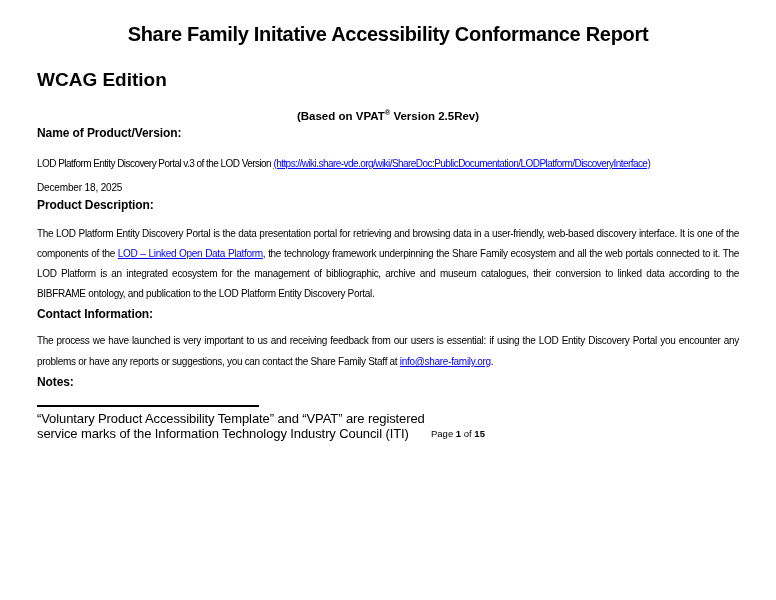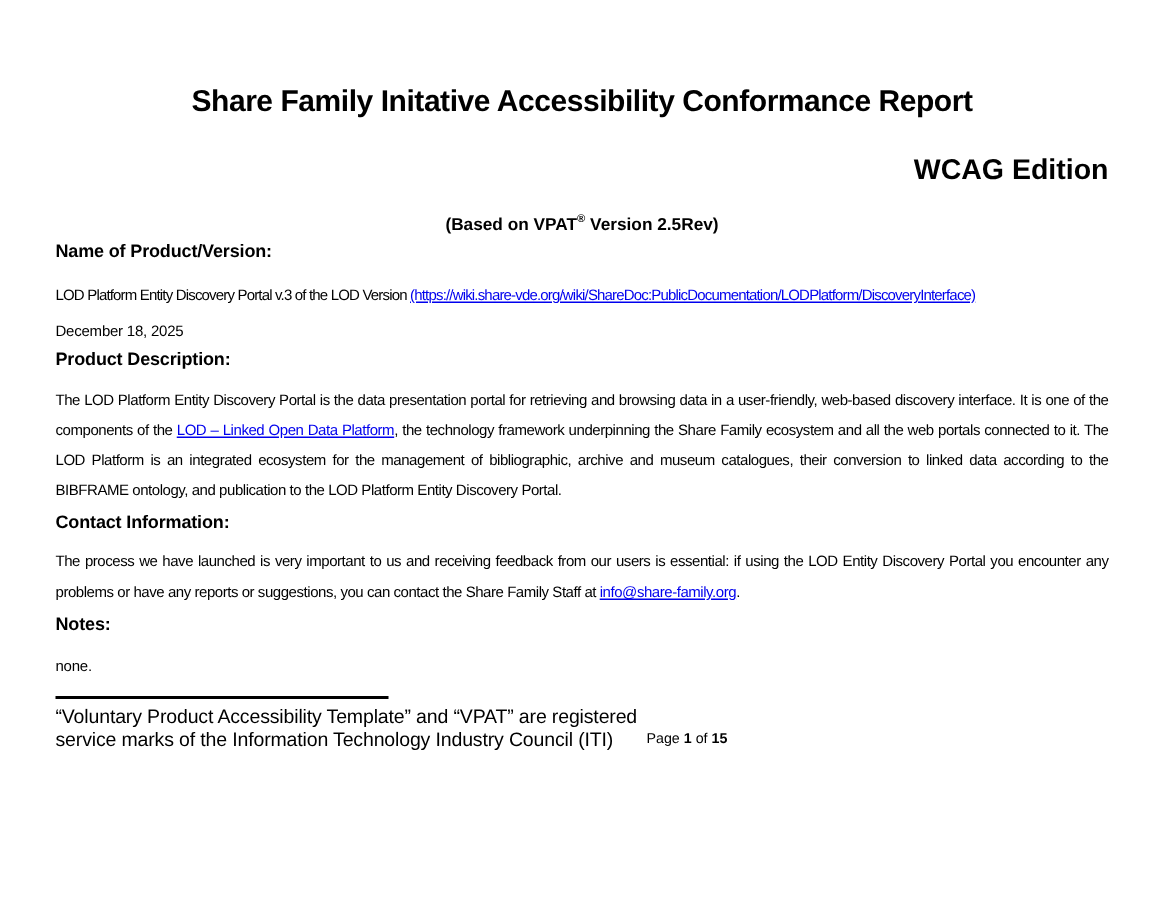--- a/index.html
+++ b/index.html
@@ -4,33 +4,33 @@
 <style>
   html, body { margin: 0; padding: 0; }
   body {
     width: 776px; height: 600px;
     background: #ffffff;
     color: #000000;
     font-family: "Liberation Sans", sans-serif;
     position: relative;
     overflow: hidden;
   }
-  .page { padding: 56px 37px 0 37px; }
+  .page { padding: 22px 37px 0 37px; }
 
   .title {
     margin: 0;
     text-align: center;
     font-size: 20px;
     font-weight: bold;
     letter-spacing: -0.3px;
     line-height: 24px;
   }
   .subtitle {
     margin: 23px 0 0 0;
-    text-align: right;
+    text-align: left;
     font-size: 19px;
     font-weight: bold;
     line-height: 22px;
   }
   .vpat-note {
     margin: 18px 0 0 0;
     text-align: center;
     font-size: 11.5px;
     font-weight: bold;
     line-height: 14px;
@@ -105,21 +105,20 @@
 
   <p class="body p-date">December 18, 2025</p>
 
   <h3 class="sec h-desc">Product Description:</h3>
   <p class="body p-desc"><span>The LOD Platform Entity Discovery Portal is the data presentation portal for retrieving and browsing data in a user-friendly, web-based discovery interface. It is one of the components of the </span><a class="link">LOD – Linked Open Data Platform</a><span>, the technology framework underpinning the Share Family ecosystem and all the web portals connected to it. The LOD Platform is an integrated ecosystem for the management of bibliographic, archive and museum catalogues, their conversion to linked data according to the BIBFRAME ontology, and publication to the LOD Platform Entity Discovery Portal.</span></p>
 
   <h3 class="sec h-contact">Contact Information:</h3>
   <p class="body p-contact"><span>The process we have launched is very important to us and receiving feedback from our users is essential: if using the LOD Entity Discovery Portal you encounter any problems or have any reports or suggestions, you can contact the Share Family Staff at </span><a class="link">info@share-family.org</a><span>.</span></p>
 
   <h3 class="sec h-notes">Notes:</h3>
-  <p class="body p-notes">none.</p>
 
   <div class="footer">
     <div class="footnote-rule"></div>
     <div class="footnote">
       <div>“Voluntary Product Accessibility Template” and “VPAT” are registered</div>
       <div>service marks of the Information Technology Industry Council (ITI)</div>
     </div>
     <div class="page-indicator"><span>Page</span> <b>1</b> <span>of</span> <b>15</b></div>
   </div>
 

